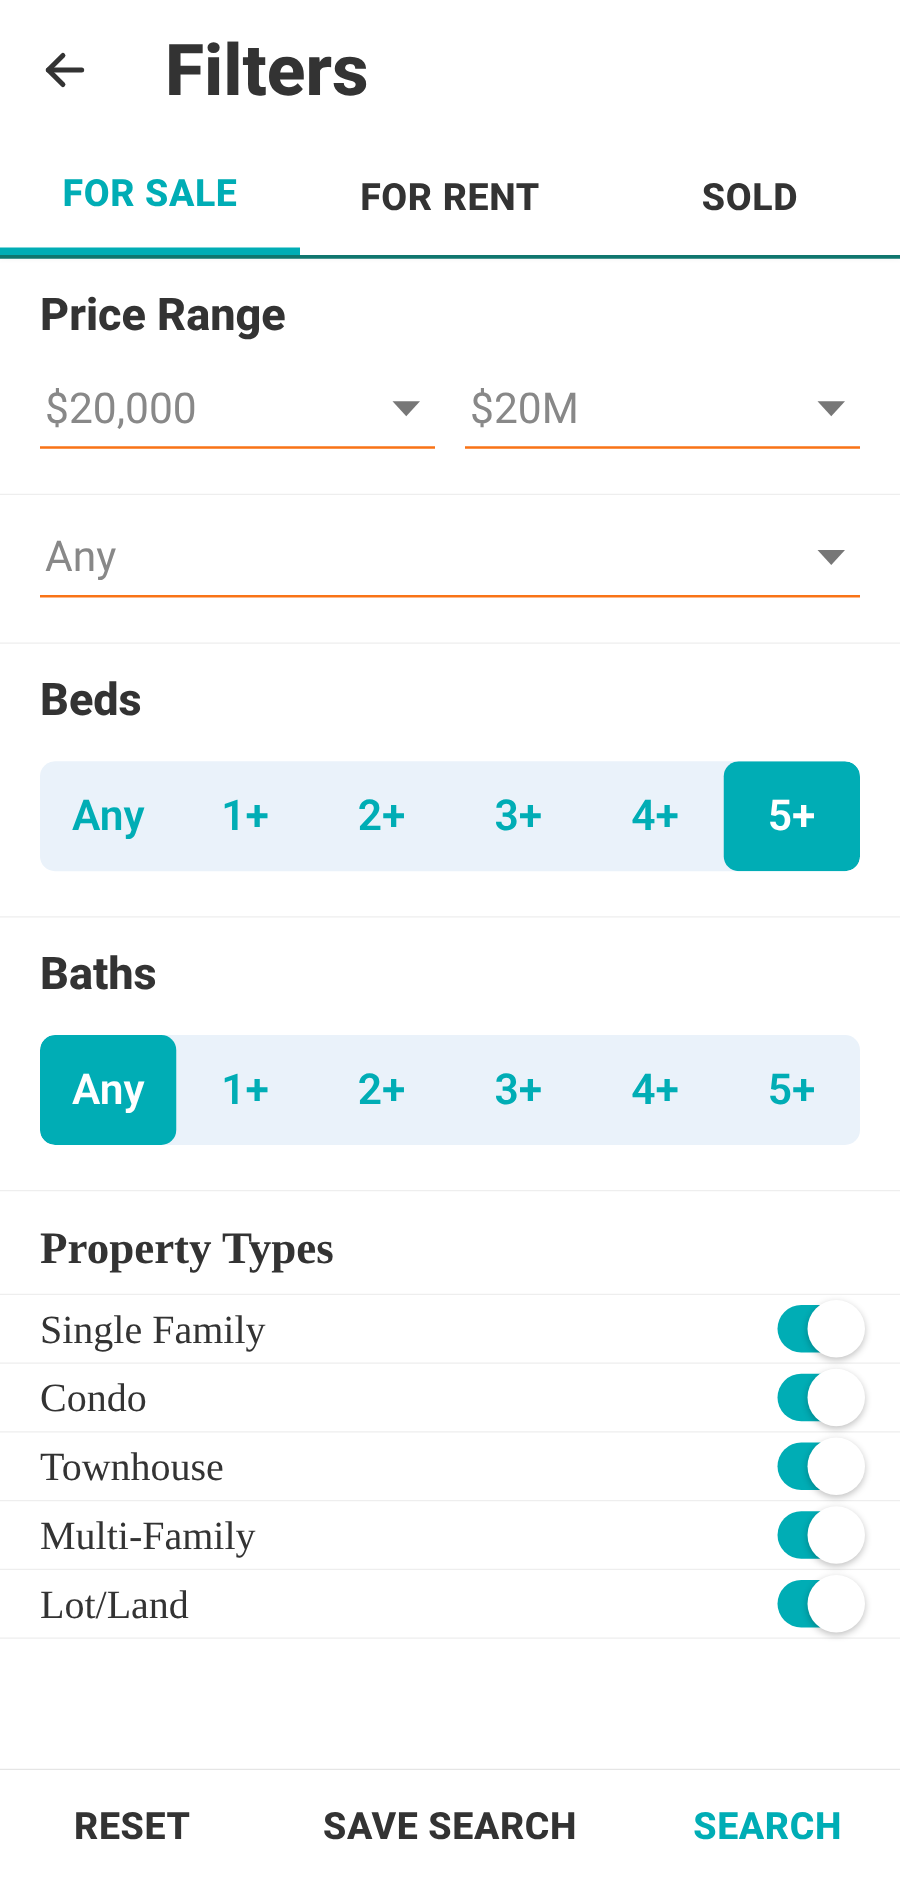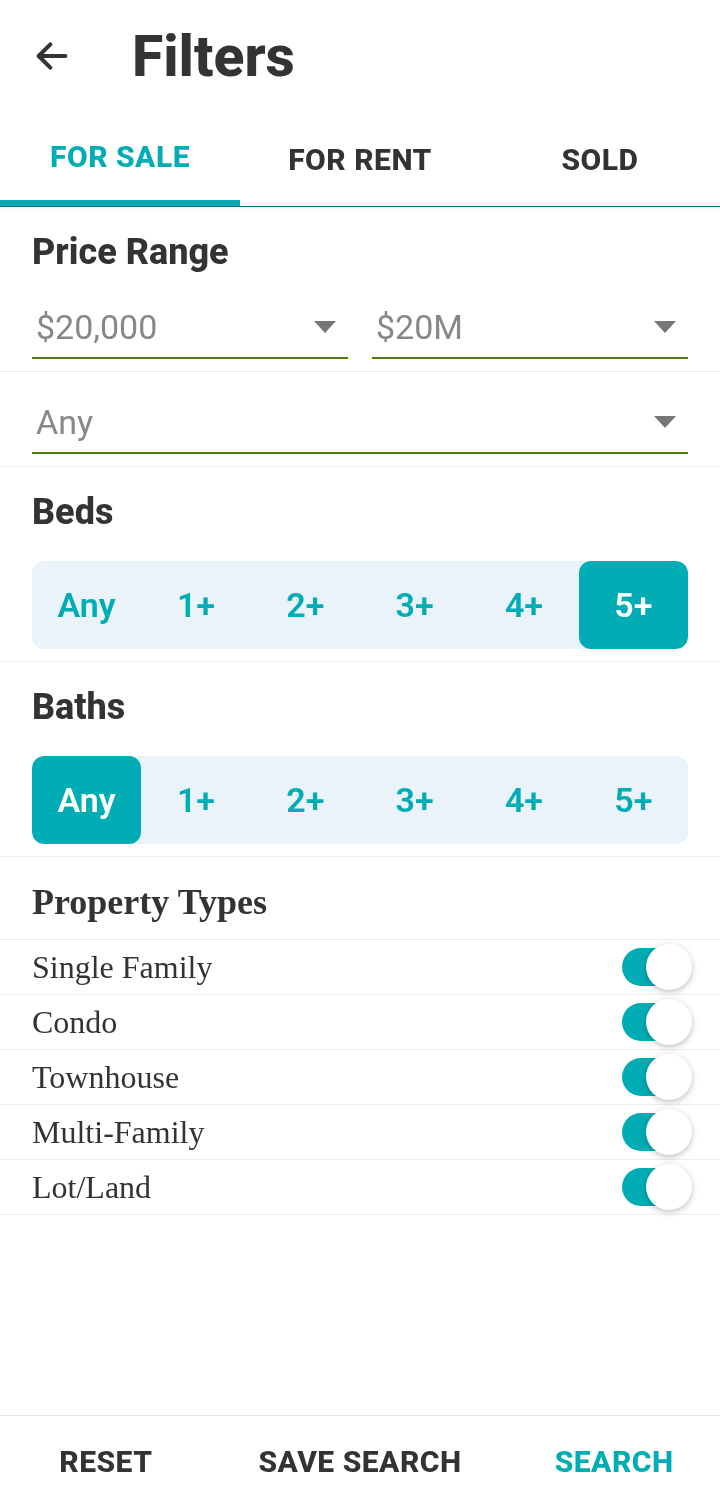--- a/index.html
+++ b/index.html
@@ -29,63 +29,63 @@
   .back-btn svg { width: 40px; height: 40px; stroke: #333; }
   .title {
     font-size: 57px;
     font-weight: 800;
     color: #333;
     margin-left: 36px;
   }
   
   .tabs {
     display: flex;
-    border-bottom: 1px solid #0f766e;
+    border-bottom: 3px solid #0f766e;
     height: 95px;
     box-shadow: 0 2px 4px rgba(0,0,0,0.03);
   }
   .tab {
     flex: 1;
     display: flex;
     align-items: center;
     justify-content: center;
     font-size: 30px;
     font-weight: 800;
     letter-spacing: 0.5px;
     color: #333;
     cursor: pointer;
   }
   .tab.active {
     color: #00adb5;
     border-bottom: 6px solid #00adb5;
   }
   
   .section {
-    padding: 24px 32px 12px 32px;
+    padding: 24px 32px 36px 32px;
     border-bottom: 1px solid #eee;
   }
   .section-title {
     font-size: 36px;
     font-weight: 800;
     color: #333;
     margin-bottom: 28px;
   }
   
   .select-row {
     display: flex;
     gap: 24px;
   }
   .select-input {
     flex: 1;
     display: flex;
     align-items: center;
     justify-content: space-between;
     font-size: 34px;
     color: #888;
-    border-bottom: 2px solid #4d7c0f;
+    border-bottom: 2px solid #f97316;
     padding: 6px 4px 10px 4px;
     cursor: pointer;
   }
   .select-input.full { width: 100%; }
   .caret-down {
     width: 0; height: 0;
     border-left: 11px solid transparent;
     border-right: 11px solid transparent;
     border-top: 12px solid #777;
     margin-right: 8px;

